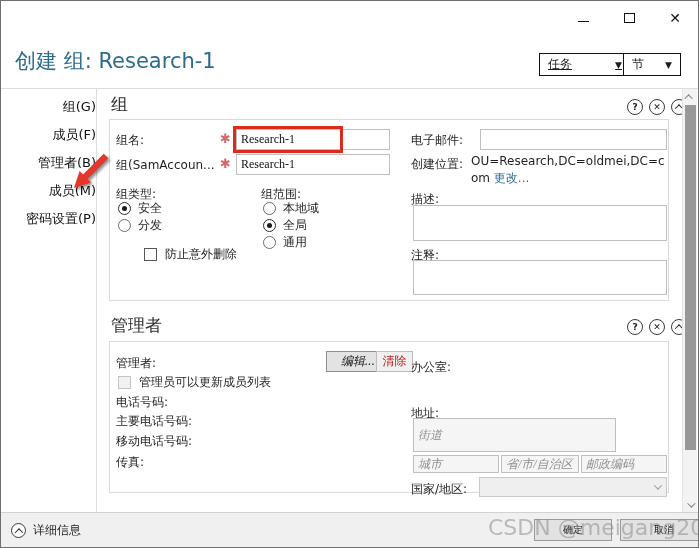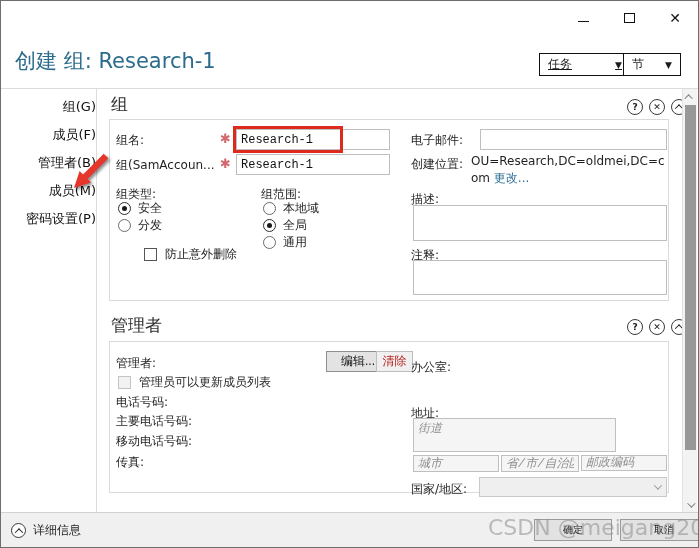--- a/index.html
+++ b/index.html
@@ -28,22 +28,22 @@
   .sidebar { position:absolute; left:0; top:88px; width:96px; bottom:35px; background:#fff; border-right:1px solid #dcdcdc;text-align:right; }
   .side-item { height:28px; line-height:28px; padding-left:13px; font-size:13px; color:#111; cursor:pointer; white-space:nowrap; }
   .section-head { position:absolute; font-size:17px; color:#2e2e2e; }
   .sec-icons { position:absolute; display:flex; gap:6px; }
   .circ { width:16px; height:16px; border:1.4px solid #3a3a3a; border-radius:50%;
           display:flex; align-items:center; justify-content:center; font-size:9px; font-weight:bold; color:#222; background:#fff; cursor:pointer; }
   .chev-up { width:6px; height:6px; border-left:1.6px solid #222; border-top:1.6px solid #222; transform:rotate(45deg) translate(1px,1px); }
   .box { position:absolute; border:1px solid #dadada; background:#fff; }
   .lbl { position:absolute; font-size:12px; color:#1f1f1f; white-space:nowrap; }
   .ast { position:absolute; color:#d4686f; font-size:13px; }
-  .tin { position:absolute; border:1px solid #bfbfbf; background:#fff; font-size:12px; padding:1px 4px;
-         font-family:Liberation Mono, monospace; color:#111; outline:none; }
+  .tin { position:absolute; border:1px solid #bfbfbf; background:#fff; font-size:12px; padding:8px 4px;
+         font-family:Liberation Serif, serif; color:#111; outline:none; }
   textarea.tin { resize:none; }
   .ghost { background:#f5f5f5; }
   .ghost::placeholder { font-style:italic; color:#8f8f8f; }
   .radio-row { position:absolute; display:flex; align-items:center; gap:7px; cursor:pointer; }
   .radio { width:13px; height:13px; border:1px solid #6b6b6b; border-radius:50%; background:#fff; position:relative; }
   .radio.on { border-color:#2e2e2e; }
   .radio.on::after { content:""; position:absolute; left:3px; top:3px; width:5px; height:5px; border-radius:50%; background:#1a1a1a; }
   .check-row { position:absolute; display:flex; align-items:center; gap:8px; cursor:pointer; }
   .checkbox { width:13px; height:13px; border:1px solid #555; background:#fff; }
   .checkbox.dis { border-color:#c3c3c3; background:#f2f2f2; }
@@ -178,21 +178,21 @@
   <div class="sec-icons" style="left:626px; top:318px;">
     <div class="circ">?</div>
     <div class="circ">✕</div>
     <div class="circ">
         <span class="chev-up"></span>
       </div>
   </div>
   <div class="box" style="left:108px; top:340px; width:560px; height:152px;"></div>
 
   <div class="lbl" style="left:115px; top:354px;">管理者:</div>
-  <button class="small-btn" style="left:325px; top:350px; width:64px;">编辑...</button>
+  <button class="small-btn" style="left:325px; top:350px; width:64px;font-style:italic;">编辑...</button>
   <button class="small-btn dis" style="left:375px; top:350px; width:37px;">清除</button>
 
   <div class="check-row" style="left:117px; top:373px;">
     <span class="checkbox dis"></span>
     <span class="rlabel">管理员可以更新成员列表</span>
   </div>
 
   <div class="lbl" style="left:115px; top:393px;">电话号码:</div>
   <div class="lbl" style="left:115px; top:412px;">主要电话号码:</div>
   <div class="lbl" style="left:115px; top:432px;">移动电话号码:</div>

